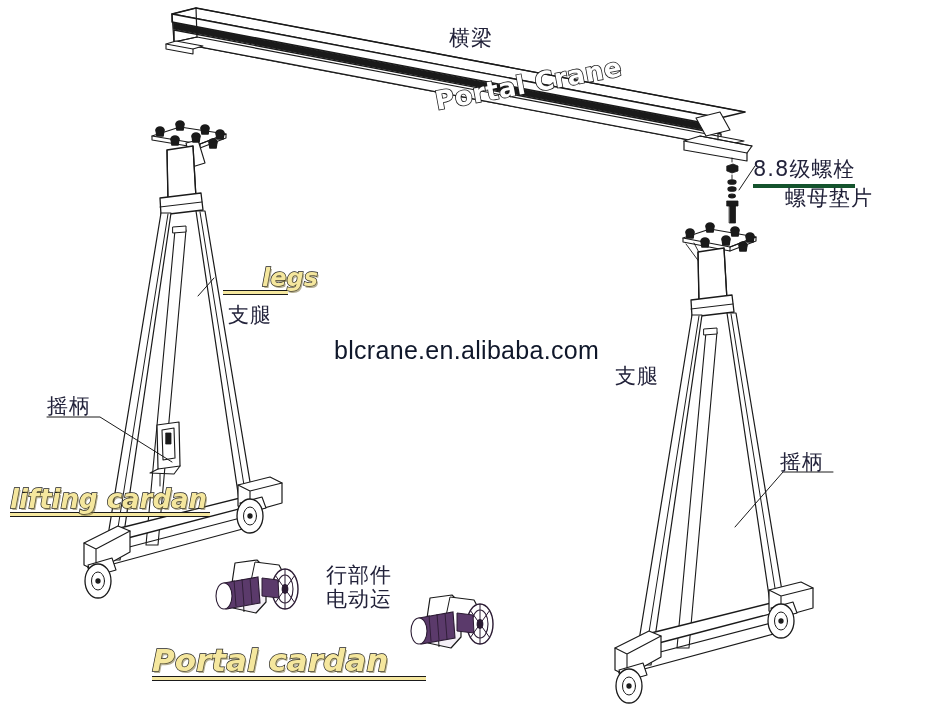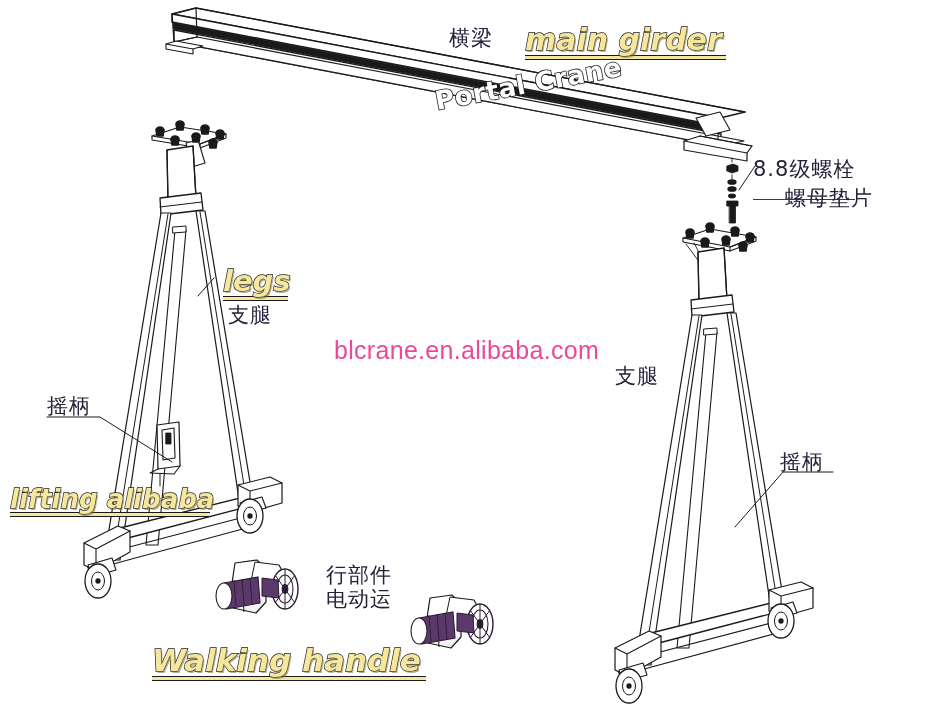--- a/index.html
+++ b/index.html
@@ -30,21 +30,21 @@
     text-align: right;
   }
   
   .cn {
     font-family: "DejaVu Sans", sans-serif;
     font-size: 21px;
     color: #22223a;
     letter-spacing: 1px;
     font-weight: 400;
   }
-  .cn.underlined { border-bottom: 1px solid #14532d; padding-bottom: 16px; }
+  .cn.underlined { border-bottom: 4px solid #14532d; padding-bottom: 1px; }
 
   
   .en {
     font-family: "DejaVu Sans", sans-serif;
     font-style: italic;
     font-weight: bold;
     color: #f5e79e;
     -webkit-text-stroke: 1.4px #1a1a1a;
     paint-order: stroke fill;
     text-shadow:
@@ -57,21 +57,21 @@
     background: #f5e79e;
     border-bottom: 1.5px solid #1a1a1a;
     border-top: 1.5px solid #1a1a1a;
     margin-top: -2px;
   }
 
   .watermark {
     position: absolute;
     font-family: "Liberation Sans", sans-serif;
     font-size: 25px;
-    color: #ec4899;
+    color: #0f172a;
     letter-spacing: 0.3px;
     white-space: pre;
   }
 </style>
 </head>
 <body>
 
 <div id="stage">
 
   <svg id="drawing" viewBox="0 0 931 705" xmlns="http://www.w3.org/2000/svg">
@@ -310,37 +310,33 @@
         <path d="M 480 604 L 480 644 M 470 610 L 490 638 M 470 638 L 490 610" stroke="#2b1b33" stroke-width="1" fill="none"></path>
       </g>
       <path d="M 457 613 L 473 615 L 474 633 L 457 631 Z" fill="#5b3a6b" stroke="#2b1b33" stroke-width="1"></path>
     </g>
 
     <g transform="translate(437,110) rotate(-10.5)">
       <text id="beamText" x="0" y="0" font-family="DejaVu Sans, sans-serif" font-size="26" font-weight="bold" fill="#ffffff" stroke="#1a1a1a" stroke-width="1.6" paint-order="stroke" letter-spacing="0.5">Portal Crane</text>
     </g>
   </svg>
 
-  <div class="en-wrap" style="left:525px; top:22px;">
-    <div class="en" style="font-size:30px;">main girder</div>
-    <div class="en-rule" style="width: 200.766px;"></div>
-  </div>
 
   <div class="en-wrap" style="left:223px; top:264px;">
-    <div class="en" style="font-size:29px;">legs</div>
+    <div class="en" style="font-size:24px;margin-left:39px;">legs</div>
     <div class="en-rule" style="width: 64.6406px;"></div>
   </div>
 
   <div class="en-wrap" style="left:10px; top:484px;">
-    <div class="en" style="font-size:26px;">lifting alibaba</div>
+    <div class="en" style="font-size:26px;">lifting cardan</div>
     <div class="en-rule" style="width: 200.375px;"></div>
   </div>
 
   <div class="en-wrap" style="left:152px; top:642px;">
-    <div class="en" style="font-size:31px;">Walking handle</div>
+    <div class="en" style="font-size:31px;">Portal cardan</div>
     <div class="en-rule" style="width: 273.703px;"></div>
   </div>
 
   <div class="label cn" style="left:449px; top:26px;">横梁</div>
 
   <div class="label cn underlined" style="left:753px; top:157px;">8.8级螺栓</div>
 
   <div class="label cn" style="left:753px; top:186px;margin-left:32px;">螺母垫片</div>
 
   <div class="label cn" style="left:228px; top:303px;">支腿</div>

